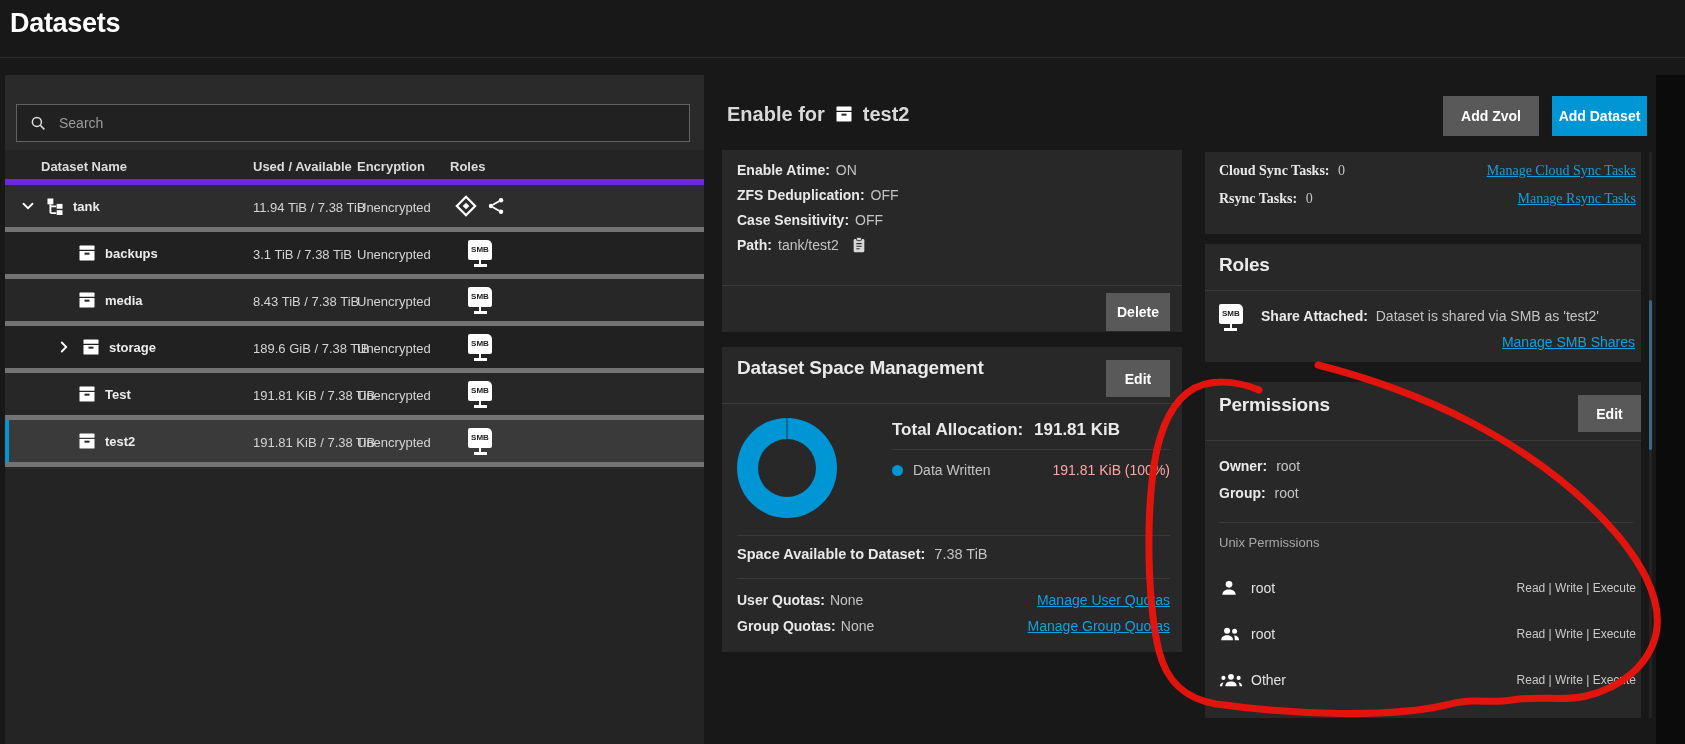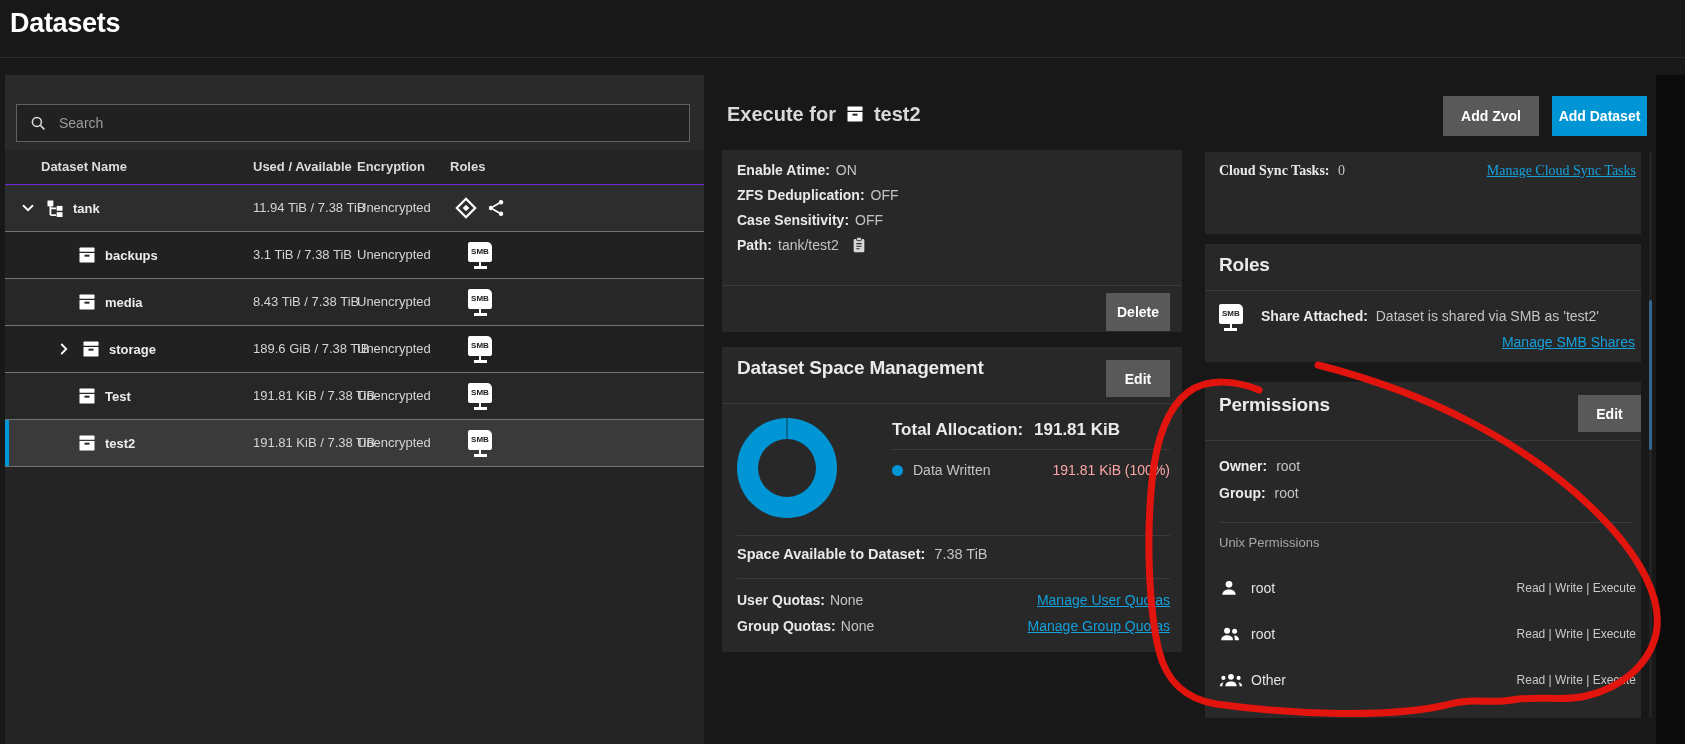--- a/index.html
+++ b/index.html
@@ -11,25 +11,25 @@
   .page-title{position:absolute;left:10px;top:8px;font-size:27px;font-weight:bold;color:#fff;letter-spacing:-.3px;}
   .top-divider{position:absolute;left:0;top:57px;width:1685px;height:1px;background:#2d2d2d;}
 
   
   .left-panel{position:absolute;left:5px;top:75px;width:699px;height:669px;background:#242424;overflow:hidden;}
   .search-strip{position:absolute;left:0;top:0;width:100%;height:75px;background:#2a2a2a;}
   .search-box{position:absolute;left:11px;right:14px;top:29px;height:38px;border:1px solid #616161;background:#212121;
               display:flex;align-items:center;gap:10px;padding:0 12px;box-sizing:border-box;}
   .search-box input{flex:1;background:transparent;border:none;outline:none;color:#ddd;font-size:14px;font-family:inherit;}
   .search-box input::placeholder{color:#9b9b9b;}
-  .tbl-head{position:absolute;left:0;top:75px;width:100%;height:35px;border-bottom:1px solid #6d28d9;box-sizing:border-box;}
+  .tbl-head{position:absolute;left:0;top:75px;width:100%;height:35px;border-bottom:6px solid #6d28d9;box-sizing:border-box;}
   .tbl-head span{position:absolute;top:0;line-height:34px;font-size:13px;font-weight:bold;color:#dcdcdc;}
   .col-name{left:36px;} .col-used{left:248px;} .col-enc{left:352px;} .col-roles{left:445px;}
   .tbl-body{position:absolute;left:0;top:110px;width:100%;}
-  .ds-row{position:relative;height:47px;border-bottom:1px solid #737373;box-sizing:border-box;background:#272727;cursor:pointer;}
+  .ds-row{position:relative;height:47px;border-bottom:5px solid #737373;box-sizing:border-box;background:#272727;cursor:pointer;}
   .ds-row:nth-child(even){background:#212121;}
   .ds-row:first-child{background:#2d2d2d;}
   .ds-row.sel{background:#3a3a3a;}
   .ds-row.sel::before{content:"";position:absolute;left:0;top:0;width:4px;height:100%;background:#0095d5;}
   .cell-name{position:absolute;top:0;height:100%;display:flex;align-items:center;gap:8px;}
   .nm{font-weight:bold;font-size:13px;color:#ececec;}
   .cell-used,.cell-enc{position:absolute;top:0;line-height:46px;font-size:13px;color:#d4d4d4;}
   .cell-used{left:248px;} .cell-enc{left:352px;}
   .cell-roles{position:absolute;left:443px;width:64px;height:100%;display:flex;align-items:center;justify-content:center;gap:9px;}
 
@@ -225,21 +225,21 @@
             <span class="smb-box">SMB</span>
             <span class="smb-stem"></span>
             <span class="smb-bar"></span>
           </span>
         </span>
   </div>
     </div>
 </div>
 
 <div class="details-title">
-  <span>Execute for</span>
+  <span>Enable for</span>
   <span style="display:inline-flex;">
       <svg width="20" height="20" viewBox="0 0 24 24">
         <path d="M4 3h16a1 1 0 0 1 1 1v4.2H3V4a1 1 0 0 1 1-1z" fill="#fff"></path>
         <path d="M3 9.6h18V20a1 1 0 0 1-1 1H4a1 1 0 0 1-1-1z" fill="#fff"></path>
         <rect x="9" y="11.6" width="6" height="2.4" fill="#272727"></rect>
       </svg>
     </span>
   <span>test2</span>
 </div>
 <div class="btn" style="left:1443px;top:96px;width:96px;height:40px;">Add Zvol</div>
@@ -310,20 +310,25 @@
     <span class="val" style="margin-left:5px;">None</span>
     <a class="lnk" style="margin-left:auto;">Manage Group Quotas</a>
   </div>
 </div>
 
 <div class="card" style="left:1205px;top:152px;width:436px;height:82px;font-family:Liberation Serif, serif;">
   <div class="task-row" style="top:9px;">
     <span><span class="lbl">Cloud Sync Tasks:</span>
           <span class="val" style="margin-left:5px;">0</span></span>
     <a class="lnk">Manage Cloud Sync Tasks</a>
+  </div>
+  <div class="task-row" style="top:37px;">
+    <span><span class="lbl">Rsync Tasks:</span>
+          <span class="val" style="margin-left:5px;">0</span></span>
+    <a class="lnk">Manage Rsync Tasks</a>
   </div>
 </div>
 
 <div class="card" style="left:1205px;top:244px;width:436px;height:118px;">
   <div class="card-h" style="left:14px;top:10px;">Roles</div>
   <div class="hr" style="top:46px;"></div>
   <div class="abs" style="left:14px;top:58px;"><span class="smb-ic">
         <span class="smb-box">SMB</span>
         <span class="smb-stem"></span>
         <span class="smb-bar"></span>

